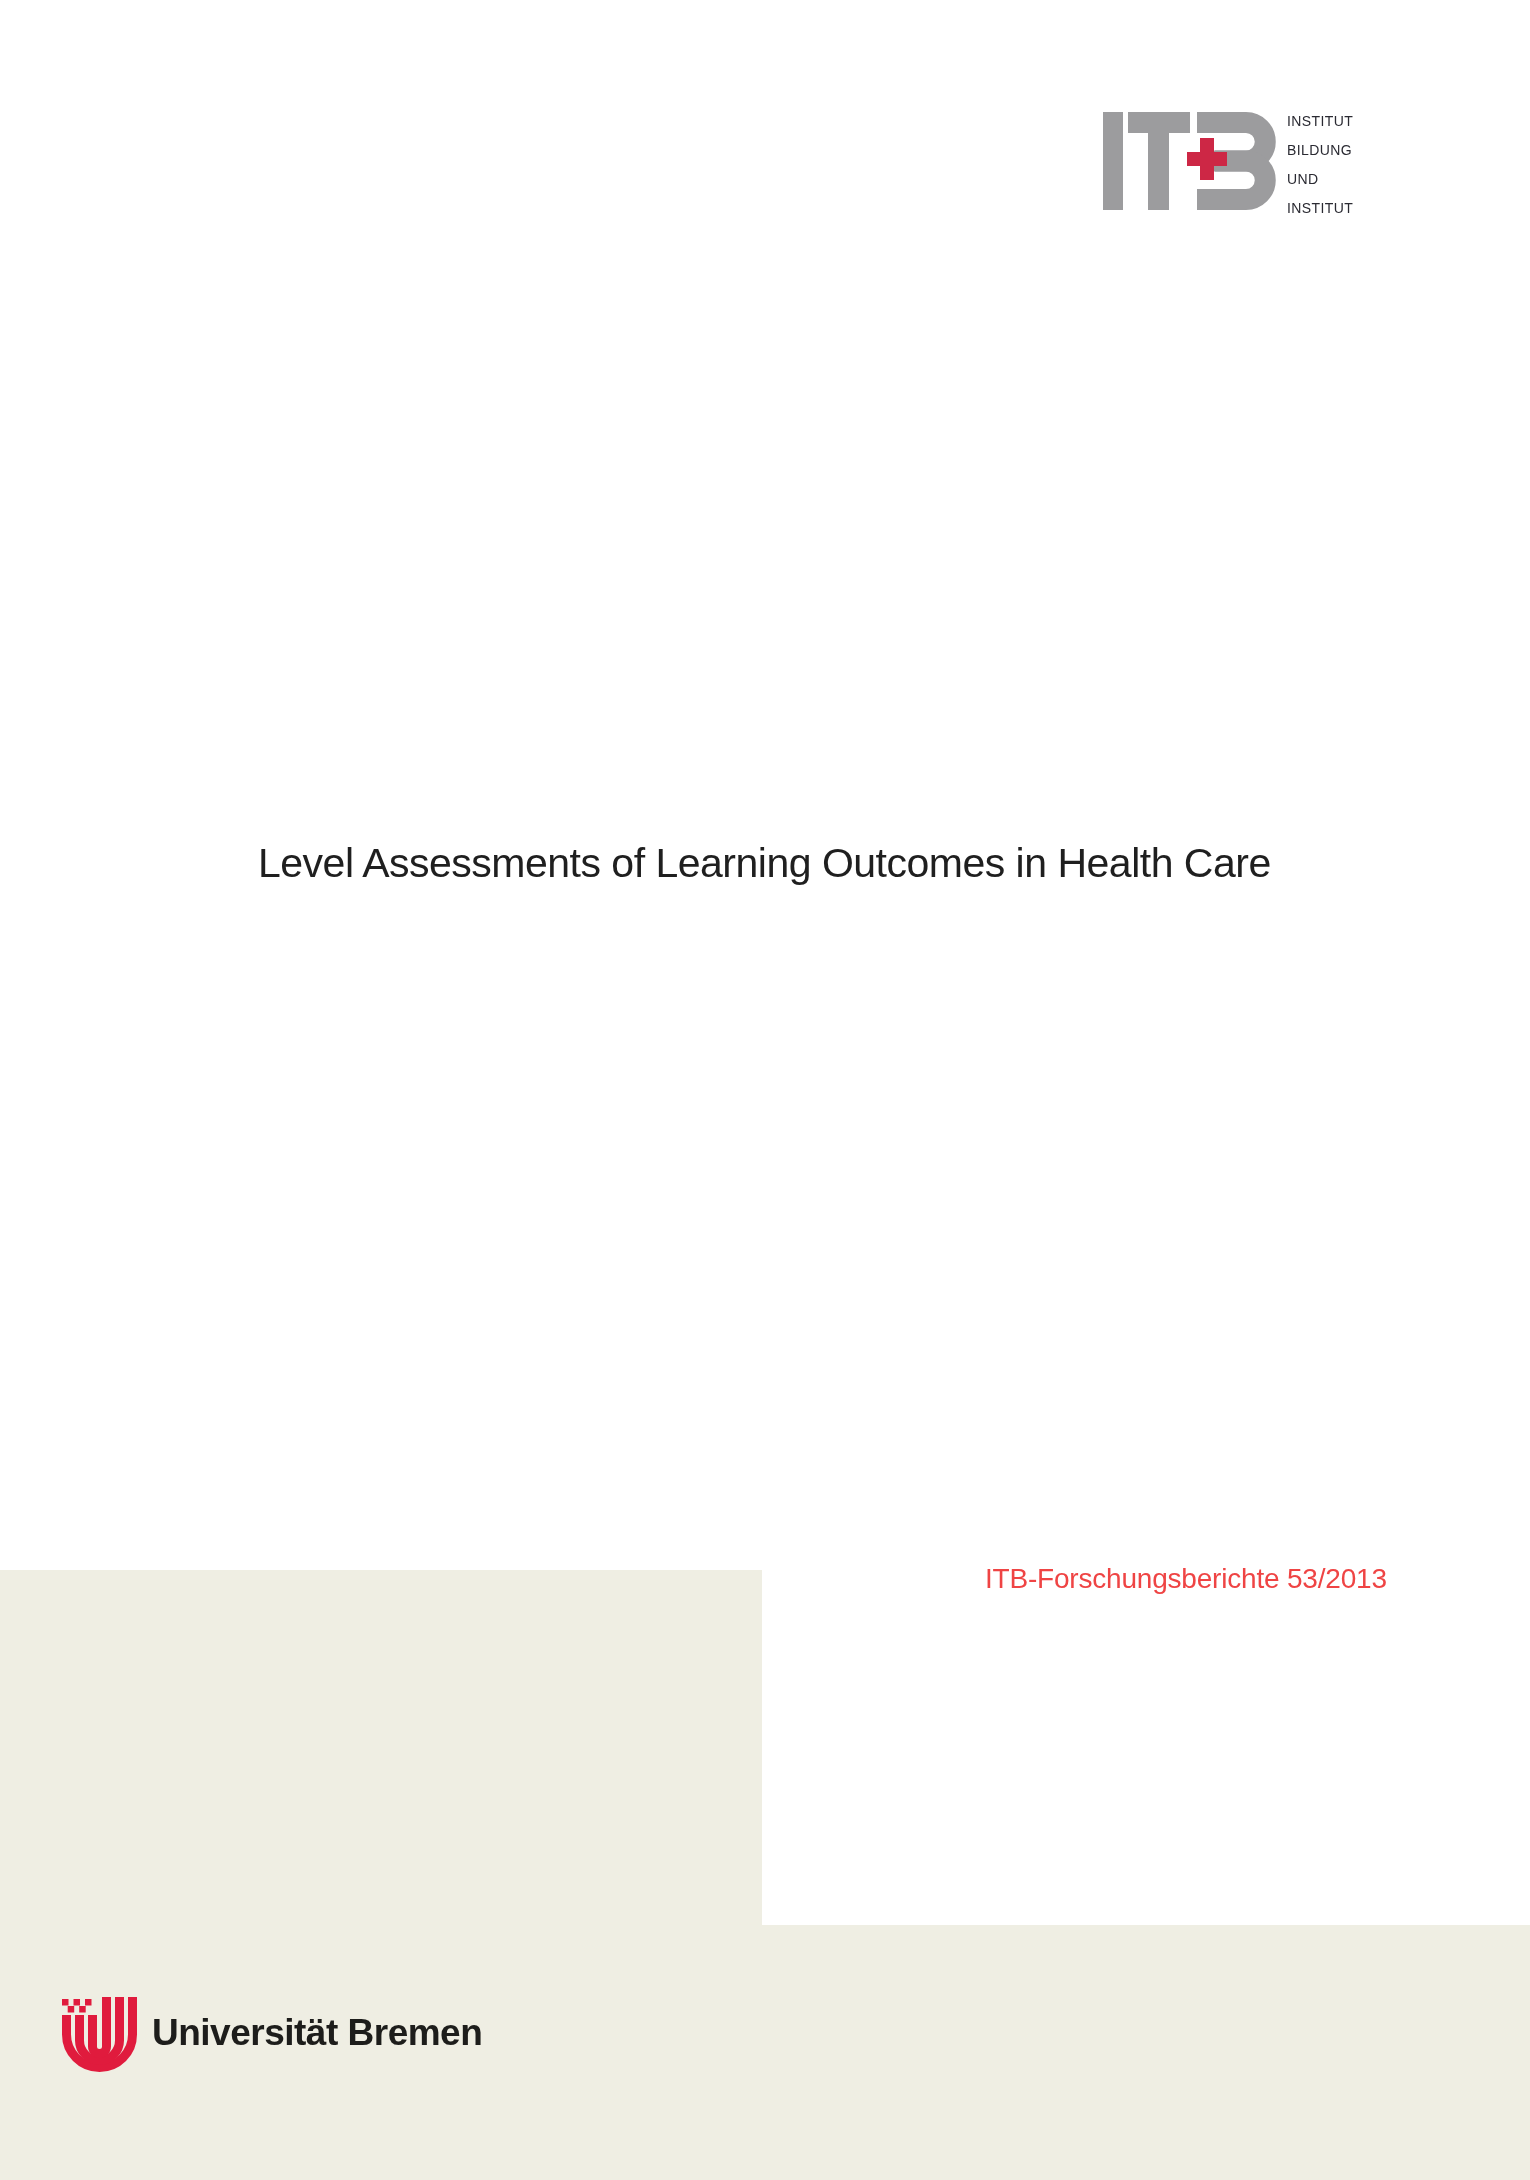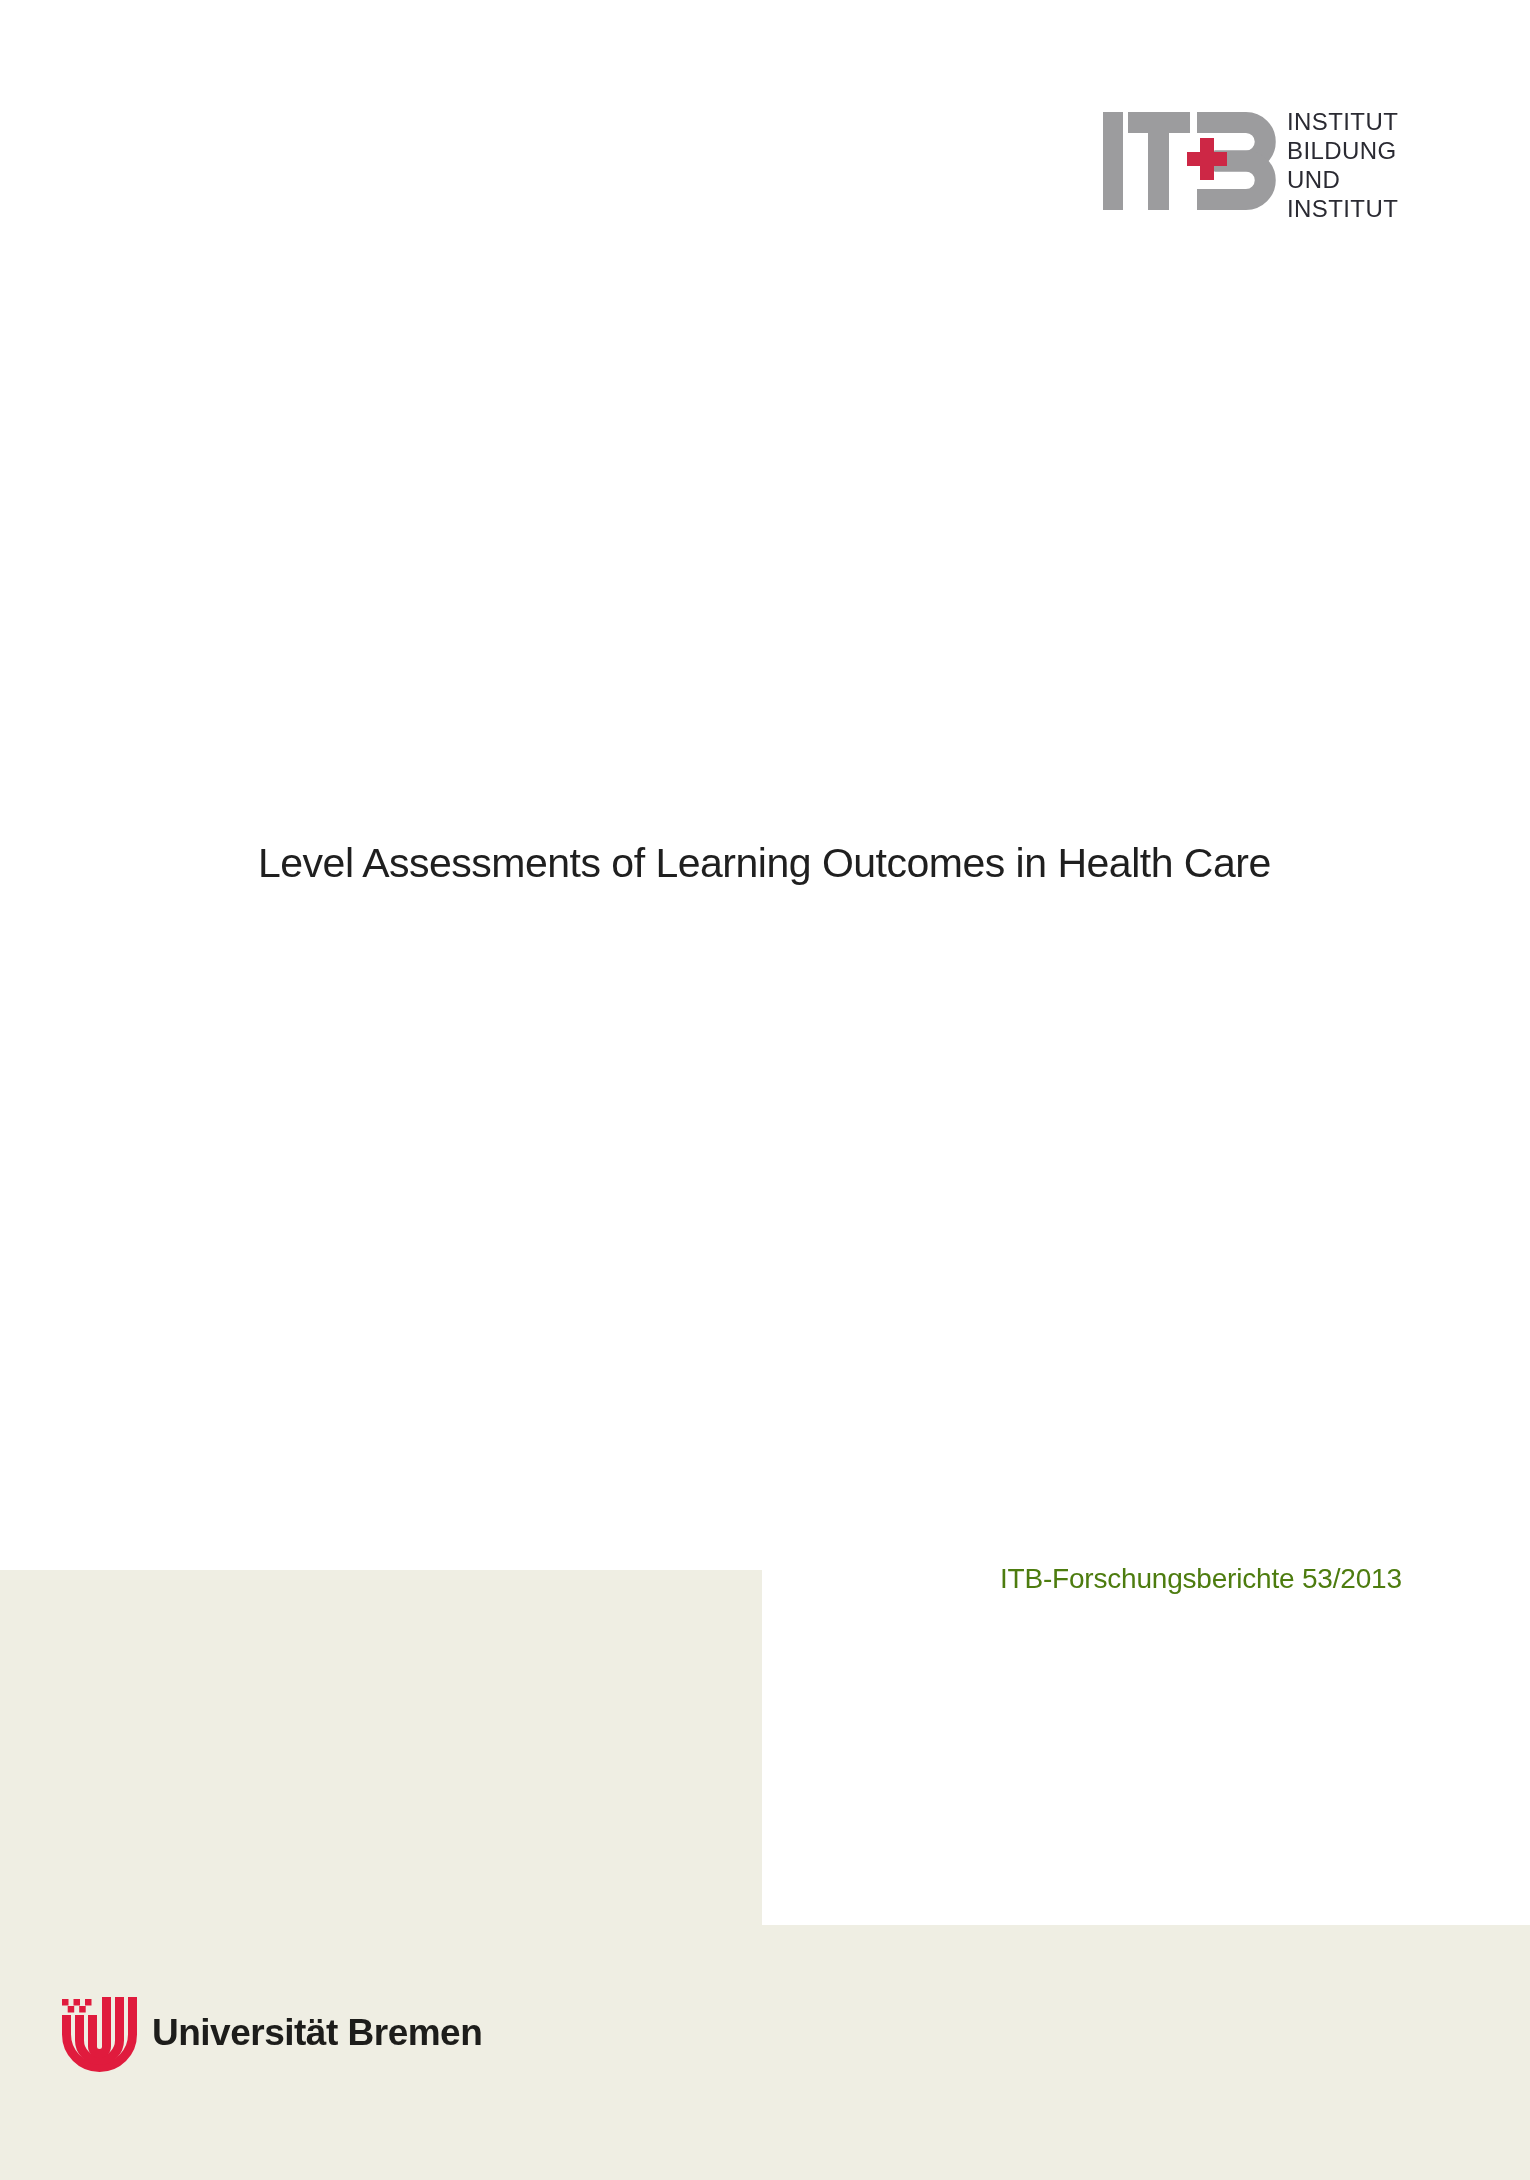--- a/index.html
+++ b/index.html
@@ -14,38 +14,38 @@
     background:var(--page-bg); overflow:hidden; margin:0 auto;
   }
   
   .beige-left{position:absolute; left:0; top:1570px; width:762px; height:610px; background:var(--beige);}
   .beige-band{position:absolute; left:0; top:1925px; width:1530px; height:255px; background:var(--beige);}
 
   
   .itb-logo{position:absolute; left:1103px; top:110px; width:174px; height:102px;}
   .itb-name{
     position:absolute; left:1287px; top:107px;
-    font-size:24px; line-height:29px; font-weight:500; letter-spacing:0.4px;
+    font-size:14px; line-height:29px; font-weight:500; letter-spacing:0.4px;
     color:var(--itb-text);
   }
 
   
   .editors{
     position:absolute; left:246px; top:771px;
     font-size:28px; line-height:36px; letter-spacing:-0.2px; color:var(--ink);
   }
   .title{
     position:absolute; left:258px; top:838px;
     font-size:41px; line-height:50px; letter-spacing:-0.5px; font-weight:400; color:var(--ink);
   }
 
   
   .series{
     position:absolute; left:985px; top:1562px;
-    font-size:28px; line-height:34px; letter-spacing:-0.2px; color:#4d7c0f;margin-left:15px;
+    font-size:28px; line-height:34px; letter-spacing:-0.2px; color:#ef4444;
   }
 
   
   .uni-logo{position:absolute; left:62px; top:1997px; width:75px; height:79px;}
   .uni-name{
     position:absolute; left:152px; top:2011px;
     font-size:37px; line-height:44px; font-weight:600; letter-spacing:-0.5px;
     color:var(--bremen-text);
   }
 </style>

